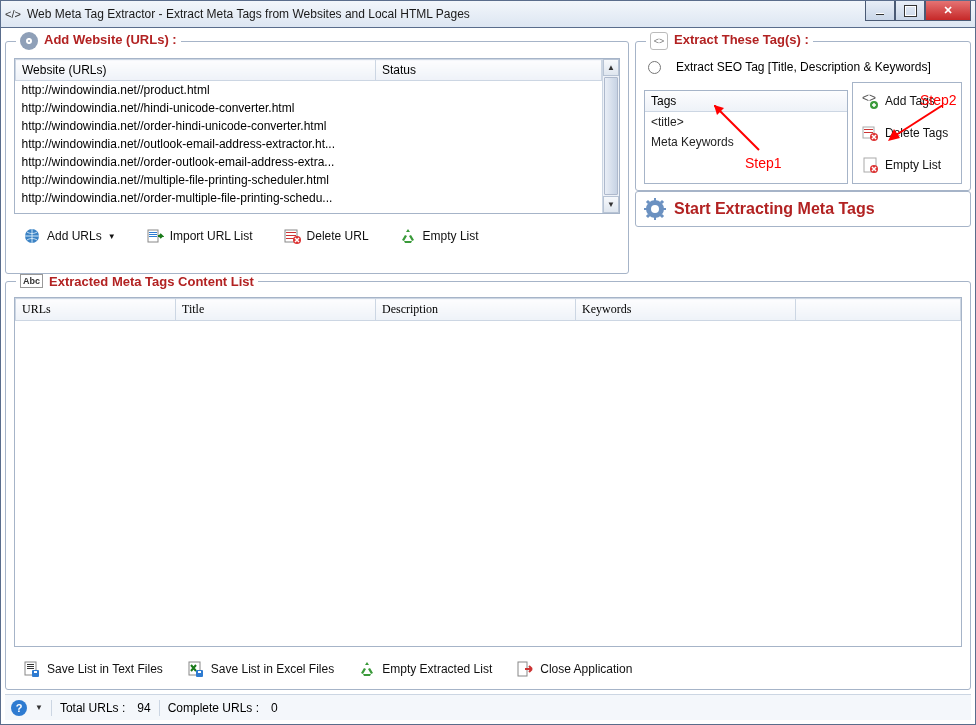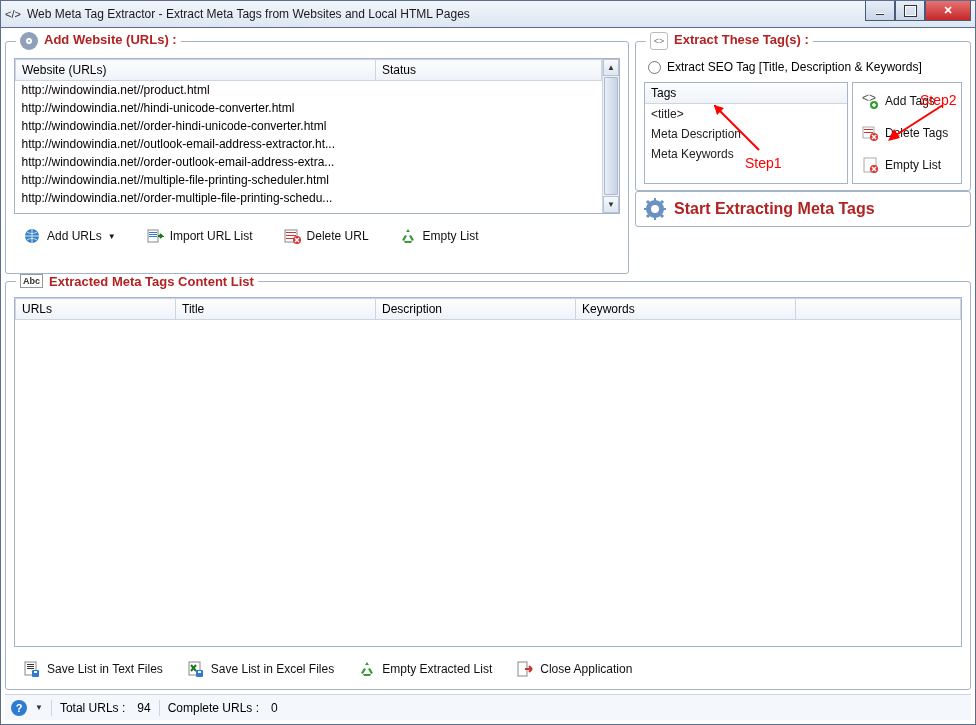--- a/index.html
+++ b/index.html
@@ -36,38 +36,38 @@
 .url-table td { padding: 2px 6px; white-space:nowrap; overflow:hidden; text-overflow:ellipsis; max-width:320px; color:#000000; }
 .url-scrollbar { width: 17px; background: #eef2f8; border-left:1px solid #ccd6e3; display:flex;flex-direction:column; }
 .sb-btn { height:17px; background:linear-gradient(#f7f9fc,#dfe6ef); border:1px solid #b7c3d4; display:flex;align-items:center;justify-content:center;font-size:8px;color:#333; }
 .sb-thumb { flex:1; margin:1px; background:linear-gradient(to right,#e9eef6,#c7d3e4); border:1px solid #aeb9cc; border-radius:1px; }
 
 .toolbar { display:flex; gap:12px; margin-top:8px; align-items:center; }
 .tbtn { display:flex; align-items:center; gap:6px; padding:4px 8px; border:1px solid transparent; border-radius:3px; cursor:default; color:#111; }
 .ico { width:18px; height:18px; display:flex;align-items:center;justify-content:center; }
 
 
-.radio-row { display:flex; align-items:center; gap:6px; padding:2px 4px; }
+.radio-row { display:flex; align-items:center; gap:15px; padding:2px 4px; }
 .radio-row input { margin:0; }
 .selected-box { border:1px solid #b22222; padding:1px 3px; display:inline-flex; align-items:center; gap:5px; }
 .tags-area { display:flex; gap:4px; margin-top:6px; }
-.tags-list { flex:1; border:1px solid #a6b4c8; background:#fff; }
+.tags-list { flex:1; border:1px solid #a6b4c8; background:#fff;margin-top:8px; }
 .tags-list .hdr { padding:3px 6px; border-bottom:1px solid #ccd6e3; background:linear-gradient(#fdfdfe,#eef2f8); }
 .tags-list .item { padding:3px 6px; color:#222; }
 .tag-btns { width:110px; border:1px solid #a6b4c8; padding:6px 4px; display:flex; flex-direction:column; gap:8px; }
 .tag-btns .tbtn { border:none; padding:3px 4px; }
 
 .start-row { border:1px solid #a6b4c8; border-radius:3px; padding:6px 8px; display:flex; align-items:center; gap:8px; }
 .start-text { color:#b22222; font-weight:bold; font-size:16px; }
 
 
 .extracted-panel { margin-top:6px; flex:1; display:flex; flex-direction:column; }
 .ext-table-wrap { border:1px solid #a6b4c8; flex:1; background:#fff; }
 .ext-table-wrap table { width:100%; border-collapse:collapse; }
-.ext-table-wrap th { text-align:left; font-weight:normal; padding:3px 6px; border:1px solid #ccd6e3; background:linear-gradient(#fdfdfe,#eef2f8); height:20px; }
+.ext-table-wrap th { text-align:left; font-weight:normal; padding:3px 6px; border:1px solid #ccd6e3; background:linear-gradient(#fdfdfe,#eef2f8); height:20px;font-family:Liberation Serif, serif; }
 
 
 .bottom-bar { display:flex; gap:6px; margin-top:8px; align-items:center; }
 
 
 .statusbar { height:26px; border-top:1px solid #ccd6e3; display:flex; align-items:center; gap:8px; padding:0 6px; margin-top:4px; background:#f4f7fb; }
 .statusbar .sep { width:1px; height:16px; background:#ccd6e3; }
 .help-icon { width:16px;height:16px;border-radius:8px;background:#2e7bd1;color:#fff;display:flex;align-items:center;justify-content:center;font-weight:bold;font-size:11px; }
 
 
@@ -206,21 +206,20 @@
           <span class="legend-text">Extract These Tag(s) :</span>
         </legend>
         <label class="radio-row">
           <input type="radio" name="ext" style="">
           <span>Extract SEO Tag [Title, Description &amp; Keywords]</span>
         </label>
         <div class="tags-area">
           <div class="tags-list">
             <div class="hdr">Tags</div>
             <div class="item">&lt;title&gt;</div>
-            <div class="item">Meta Description</div>
             <div class="item">Meta Keywords</div>
           </div>
           <div class="tag-btns">
             <div class="tbtn">
               <span class="ico">
                   <svg class="glyph" viewBox="0 0 18 18">
                     <text x="1" y="10" font-size="9" fill="#555">&lt;&gt;</text>
                     <circle cx="13" cy="13" r="4" fill="#3a9a3a"></circle>
                     <path d="M13 11v4M11 13h4" stroke="#fff" stroke-width="1.5"></path>
                   </svg>

